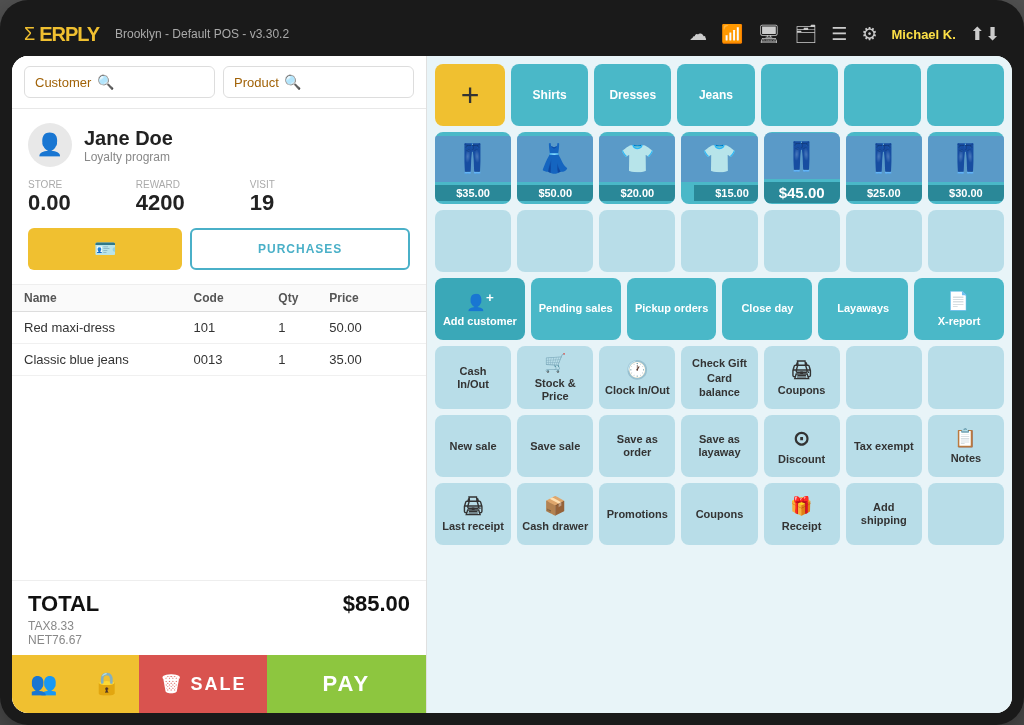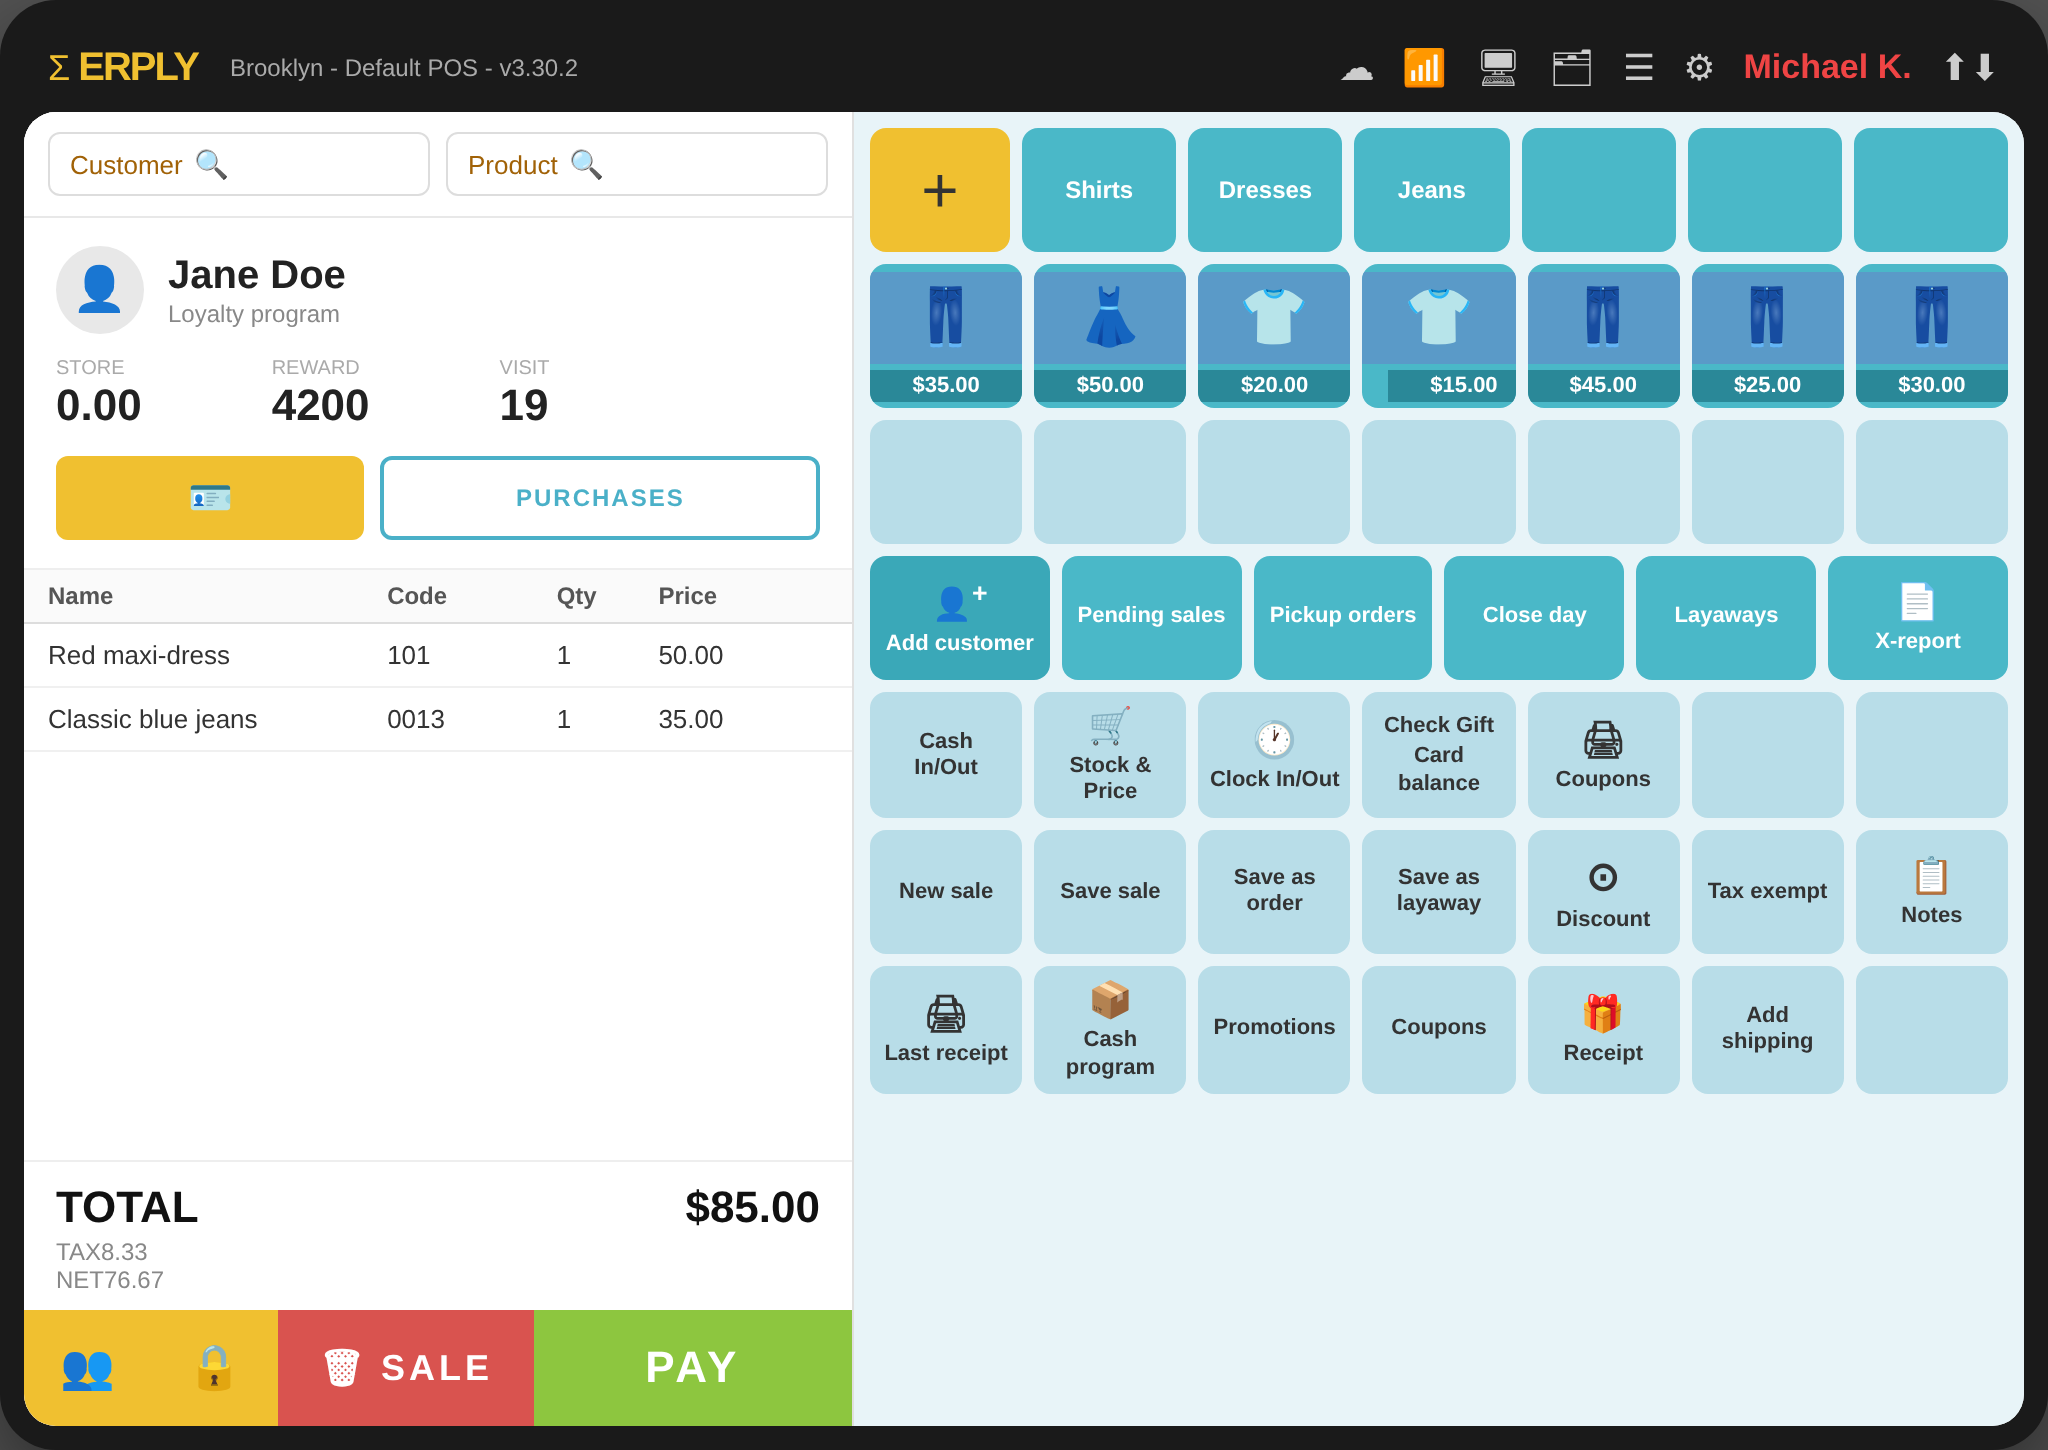--- a/index.html
+++ b/index.html
@@ -52,22 +52,22 @@
     }
     .top-bar-icons {
       margin-left: auto;
       display: flex;
       align-items: center;
       gap: 14px;
       color: #ccc;
       font-size: 18px;
     }
     .user-name {
-      color: #ef4444;
-      font-size: 17px;
+      color: #fde047;
+      font-size: 13px;
       font-weight: bold;
     }
     .main-content {
       flex: 1;
       background: #f0f0f0;
       border-radius: 16px;
       display: flex;
       overflow: hidden;
     }
     
@@ -422,21 +422,21 @@
         <button class="grid-btn btn-teal product-btn" style="padding:0; overflow:hidden;">
           <div style="width:100%; background:#5a9ac8; height:46px; display:flex; align-items:center; justify-content:center; font-size:28px;">👕</div>
           <div style="background:#2a8898; color:#fff; font-size:11px; font-weight:bold; width:100%; padding:2px 0; text-align:center;">$20.00</div>
         </button>
         <button class="grid-btn btn-teal product-btn" style="padding:0; overflow:hidden;">
           <div style="width:100%; background:#5a9ac8; height:46px; display:flex; align-items:center; justify-content:center; font-size:28px; color:#d4c020;">👕</div>
           <div style="background:#2a8898; color:#fff; font-size:11px; font-weight:bold; width:100%; padding:2px 0; text-align:center;margin-left:25px;">$15.00</div>
         </button>
         <button class="grid-btn btn-teal product-btn" style="padding:0; overflow:hidden;">
           <div style="width:100%; background:#5a9ac8; height:46px; display:flex; align-items:center; justify-content:center; font-size:28px; color:#c8a882;">👖</div>
-          <div style="background:#2a8898; color:#fff; font-size:11px; font-weight:bold; width:100%; padding:2px 0; text-align:center;">$45.00</div>
+          <div style="background:#2a8898; color:#fff; font-size:15px; font-weight:bold; width:100%; padding:2px 0; text-align:center;">$45.00</div>
         </button>
         <button class="grid-btn btn-teal product-btn" style="padding:0; overflow:hidden;">
           <div style="width:100%; background:#5a9ac8; height:46px; display:flex; align-items:center; justify-content:center; font-size:28px; color:#eee;">👖</div>
           <div style="background:#2a8898; color:#fff; font-size:11px; font-weight:bold; width:100%; padding:2px 0; text-align:center;">$25.00</div>
         </button>
         <button class="grid-btn btn-teal product-btn" style="padding:0; overflow:hidden;">
           <div style="width:100%; background:#5a9ac8; height:46px; display:flex; align-items:center; justify-content:center; font-size:28px; color:#222;">👖</div>
           <div style="background:#2a8898; color:#fff; font-size:11px; font-weight:bold; width:100%; padding:2px 0; text-align:center;">$30.00</div>
         </button>
       </div>
@@ -523,21 +523,21 @@
         </button>
       </div>
 
       <div class="grid-row">
         <button class="grid-btn btn-light-blue">
           <span style="font-size:18px;">🖨</span>
           <span class="btn-label">Last receipt</span>
         </button>
         <button class="grid-btn btn-light-blue">
           <span style="font-size:18px;">📦</span>
-          <span class="btn-label">Cash program</span>
+          <span class="btn-label">Cash drawer</span>
         </button>
         <button class="grid-btn btn-light-blue">
           <span class="btn-label">Promotions</span>
         </button>
         <button class="grid-btn btn-light-blue">
           <span class="btn-label">Coupons</span>
         </button>
         <button class="grid-btn btn-light-blue">
           <span style="font-size:18px;">🎁</span>
           <span class="btn-label">Receipt</span>

